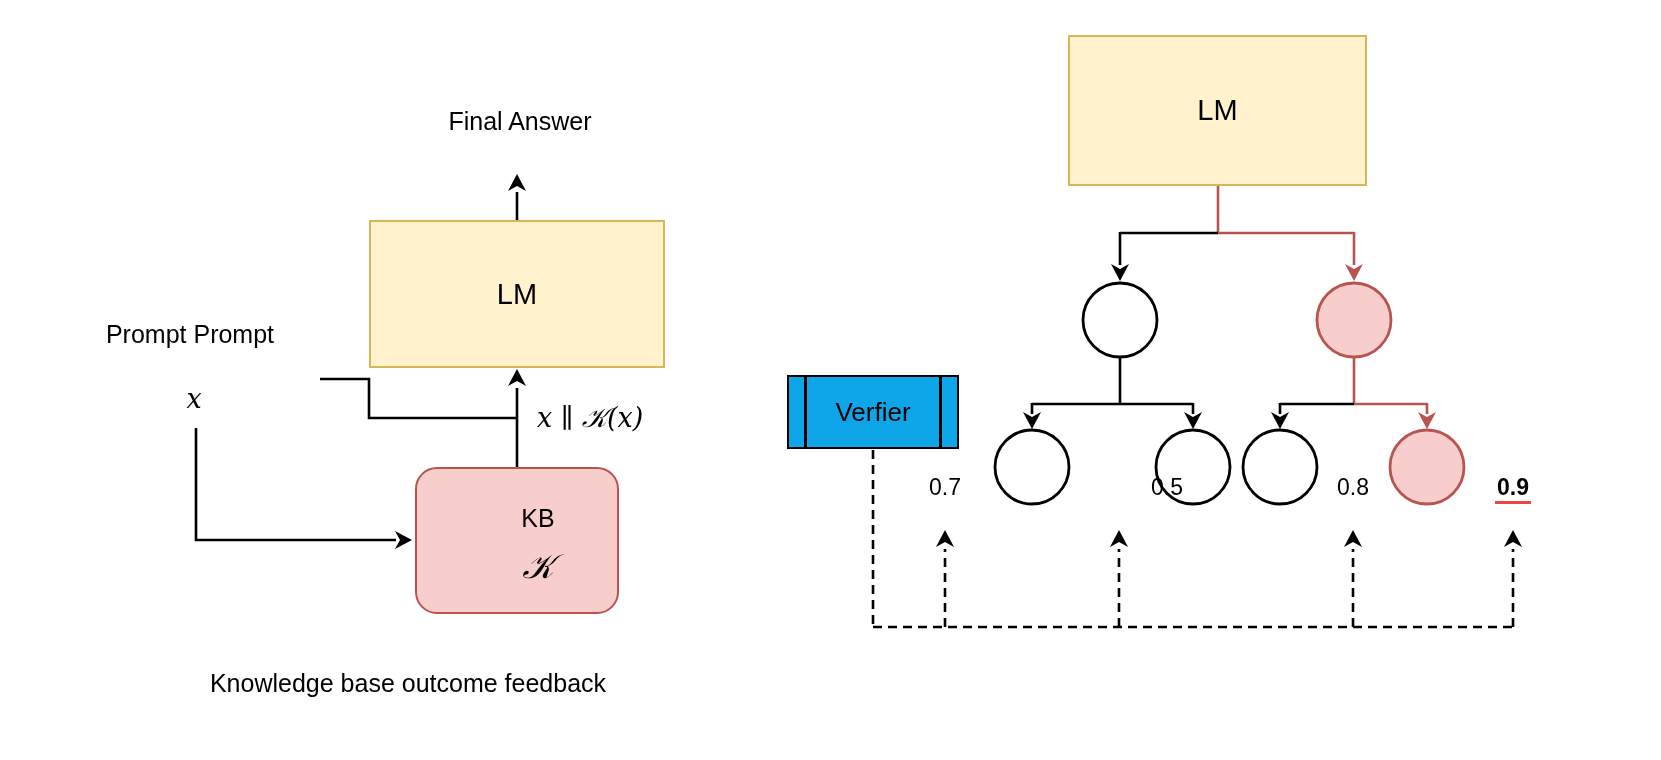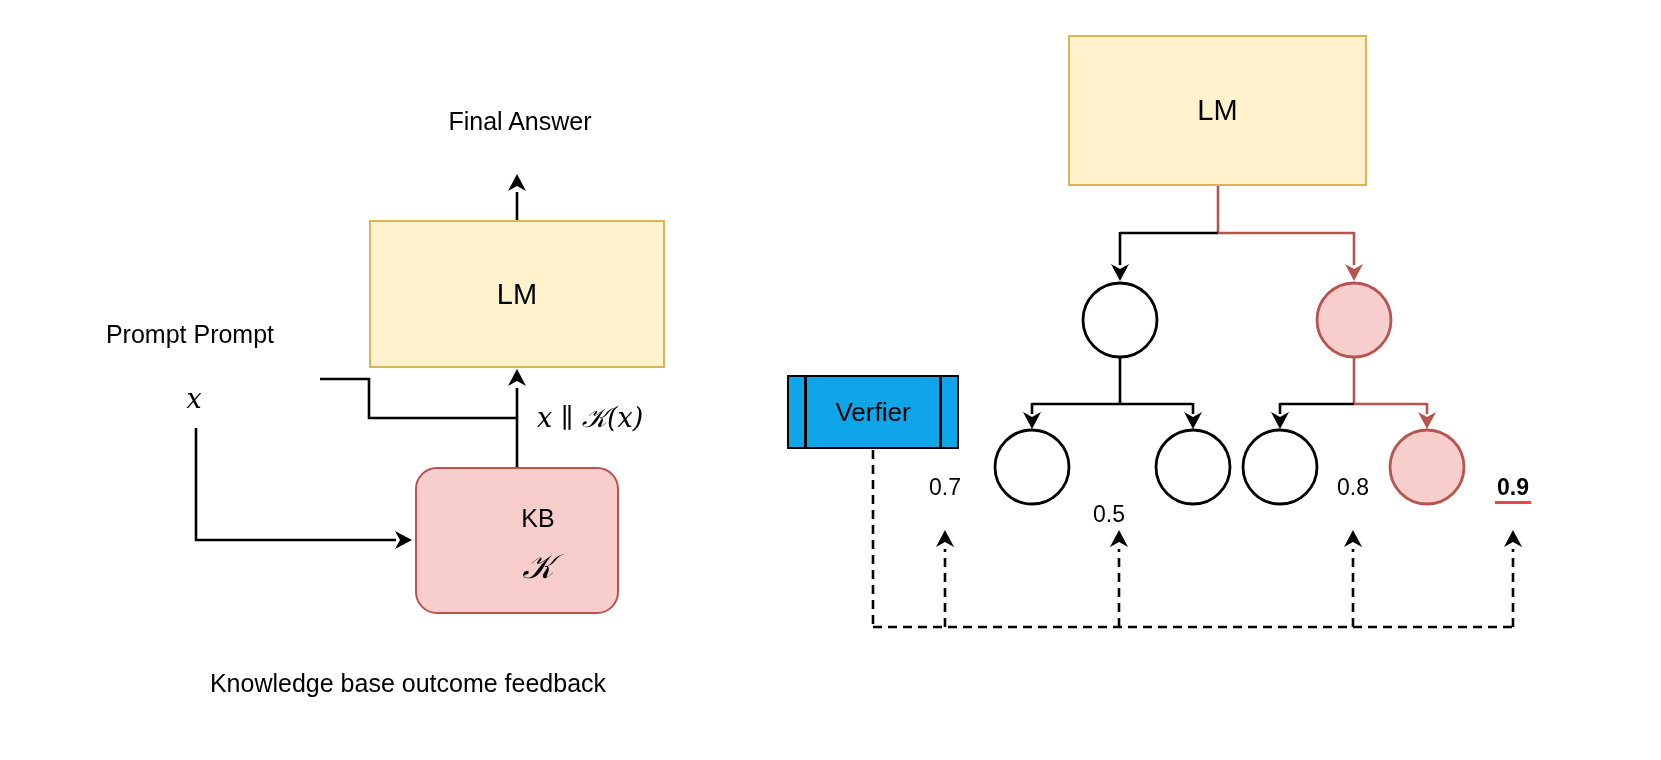--- a/index.html
+++ b/index.html
@@ -40,21 +40,21 @@
 
   .txt{position:absolute;text-align:center;font-size:25px;line-height:1.2;}
   #final-answer-label{left:400px;top:106px;width:240px;}
   #input-prompt-label{left:70px;top:319px;width:240px;}
   .math{font-family:"DejaVu Serif",serif;font-style:italic;}
   #x-label{left:164px;top:383px;width:60px;font-size:27px;}
   #concat-label{left:537px;top:402px;text-align:left;font-size:27px;white-space:nowrap;}
 
   .score{position:absolute;top:474px;width:90px;text-align:center;font-size:23px;}
   #score-0{left:900px;}
-  #score-1{left:1064px;margin-top:27px;}
+  #score-1{left:1122px;}
   #score-2{left:1308px;}
   #score-3{left:1468px;}
   .score-emph{font-weight:bold;border-bottom:3px solid #ef4444;padding:0 2px 1px 2px;}
 
   .caption{position:absolute;text-align:center;font-size:25px;white-space:nowrap;}
   #caption-left{left:108px;top:669px;width:600px;}
   #caption-right{left:850px;top:671px;width:720px;}
   .caption-emph{font-weight:bold;font-style:italic;}
 </style>
 </head>

